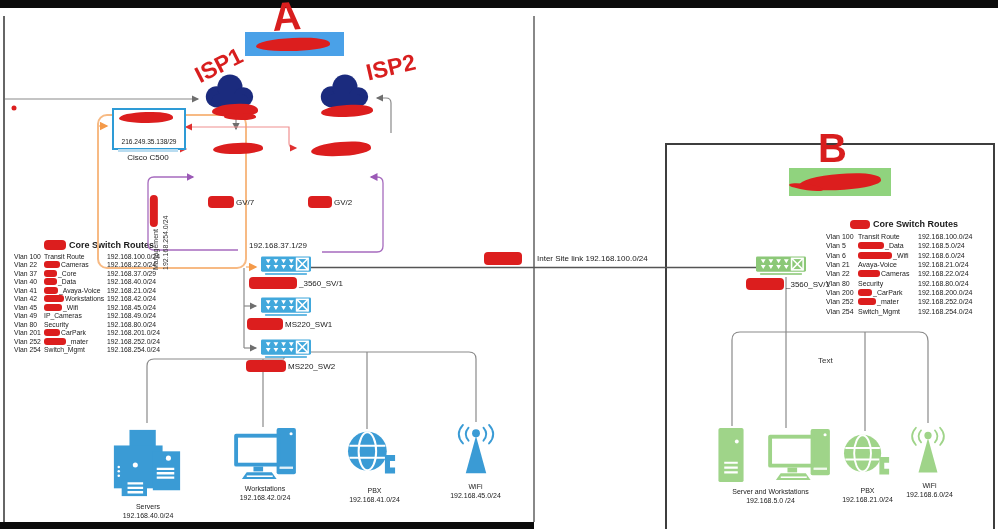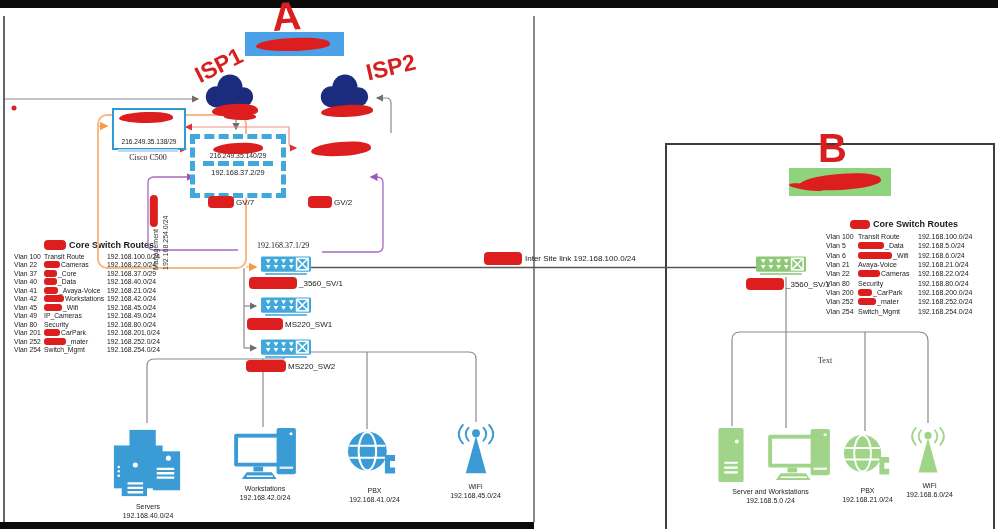--- a/index.html
+++ b/index.html
@@ -4,21 +4,21 @@
 <style>
   html,body{margin:0;padding:0;background:#fff;}
   .canvas{position:relative;width:998px;height:529px;background:#fff;overflow:hidden;
           font-family:"Liberation Sans",sans-serif;color:#1a1a1a;}
   .abs{position:absolute;}
   
   .bar-black{position:absolute;background:#0b0b0b;}
   .vline{position:absolute;background:#666;}
   .siteb-box{position:absolute;border:2px solid #3d3d3d;border-bottom:none;background:transparent;}
   
-  .t{position:absolute;white-space:nowrap;font-family:Liberation Serif, serif;}
+  .t{position:absolute;white-space:nowrap;}
   .iplabel{font-size:8px;color:#222;}
   .devlabel{position:absolute;text-align:center;font-size:7px;line-height:9px;color:#222;}
   
   .hdr-a{position:absolute;background:#4AA1E8;}
   .hdr-b{position:absolute;background:#90D37E;}
   
   .c500{position:absolute;background:#fff;border:2px solid #2E9BD6;}
   .c500 .ip{position:absolute;left:0;right:0;bottom:3px;text-align:center;font-size:6.6px;}
   .shelf{position:absolute;background:#B9DCF0;}
   .gv{position:absolute;background:#fff;border:5px dashed #41A8DC;}
@@ -36,21 +36,21 @@
   
   .blob{position:absolute;background:#DC1E1E;border-radius:55% 45% 50% 60%/60% 55% 45% 50%;z-index:6;}
   .iblob{display:inline-block;background:#DC1E1E;border-radius:4px;flex:none;}
   .rowblob{display:inline-block;height:7px;background:#DC1E1E;border-radius:3px;flex:none;}
   
   .hand{position:absolute;color:#D81E1E;font-weight:bold;z-index:7;}
   
   .swlabel{position:absolute;display:flex;align-items:center;gap:2px;font-size:8px;color:#222;z-index:5;}
   .mgmt{position:absolute;writing-mode:vertical-rl;transform:rotate(180deg);font-size:7px;color:#333;line-height:10px;}
   .vblob{display:inline-block;width:8px;height:32px;background:#DC1E1E;border-radius:4px;vertical-align:middle;}
-  .intersite{position:absolute;display:flex;align-items:center;gap:3px;font-size:8px;z-index:5;}
+  .intersite{position:absolute;display:flex;align-items:center;gap:15px;font-size:8px;z-index:5;}
   svg.lines{position:absolute;left:0;top:0;z-index:1;}
   .z2{z-index:2;}
 </style>
 </head>
 <body>
 
 <div class="canvas">
 
   <svg width="0" height="0" style="position:absolute">
     <defs>
@@ -193,40 +193,35 @@
   <svg class="abs z2" style="left:315px;top:72px;width:58px;height:40px;color:#1B2B7E;">
       <use href="#sym-cloud"></use>
     </svg>
 
   <div class="c500 z2" style="left:112px;top:108px;width:70px;height:38px;">
     <div class="ip">216.249.35.138/29</div>
   </div>
   <div class="shelf z2" style="left:118px;top:149px;width:60px;height:3px;"></div>
   <div class="t z2" style="left:112px;top:153px;width:72px;text-align:center;font-size:8px;">Cisco C500</div>
 
-  <div class="gv z2" style="left:190px;top:134px;width:86px;height:54px;">
-    <div class="ip1">216.249.35.140/29</div>
-    <div class="tiles"></div>
-    <div class="ip2">192.168.37.2/29</div>
-  </div>
   <div class="swlabel" style="left:208px;top:196px;">
     <span class="iblob" style="width:26px;height:12px;"></span>
     <span>GV/7</span>
   </div>
   <div class="swlabel" style="left:308px;top:196px;">
     <span class="iblob" style="width:24px;height:12px;"></span>
     <span>GV/2</span>
   </div>
 
   <div class="mgmt z2" style="left:150px;top:158px;height:112px;">
     <div><span>Management</span> <span class="vblob"></span></div>
     <div>192.168.254.0/24</div>
   </div>
 
-  <div class="t z2 iplabel" style="left:257px;top:241px;">192.168.37.1/29</div>
+  <div class="t z2 iplabel" style="left:249px;top:241px;">192.168.37.1/29</div>
 
   <svg class="abs z2" style="left:261px;top:256px;width:50px;height:20px;color:#41A8DC;">
       <use href="#sym-switch"></use>
     </svg>
   <div class="swlabel" style="left:249px;top:277px;">
     <span class="iblob" style="width:48px;height:12px;"></span>
     <span>_3560_SV/1</span>
   </div>
   <svg class="abs z2" style="left:261px;top:297px;width:50px;height:20px;color:#41A8DC;">
       <use href="#sym-switch"></use>

